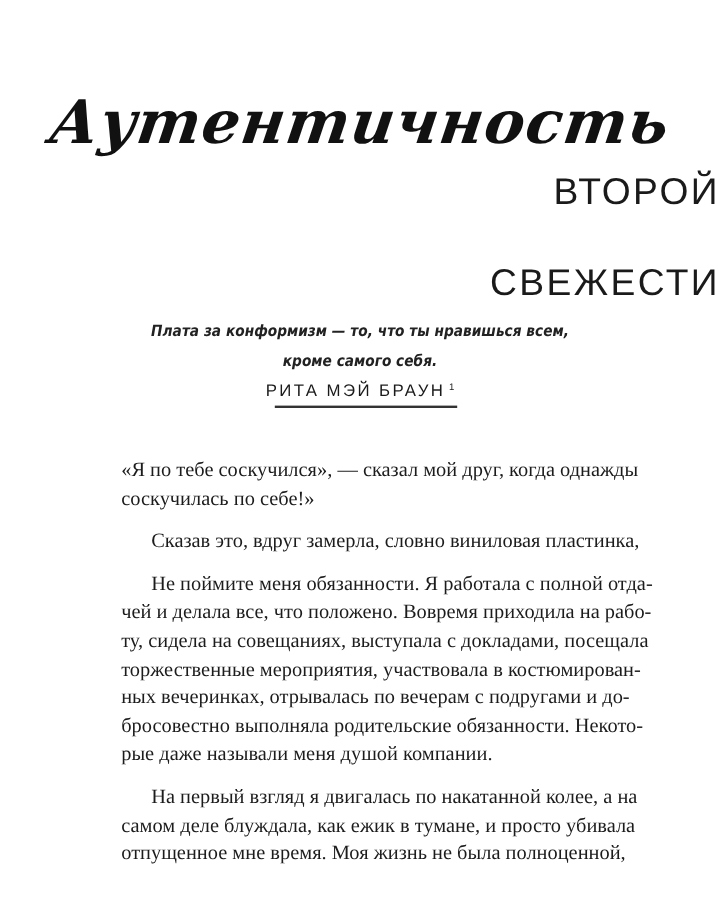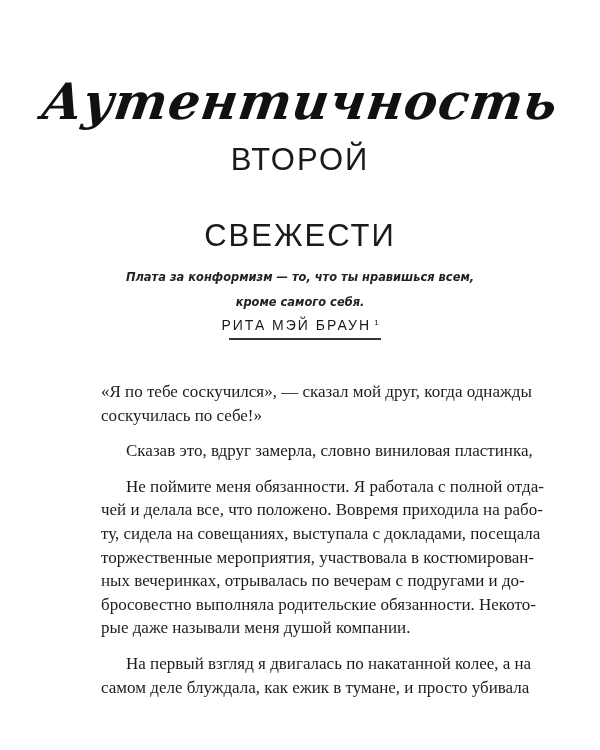--- a/index.html
+++ b/index.html
@@ -31,21 +31,21 @@
       font-size: 50px;
       letter-spacing: 1px;
       color: #111;
       transform: skewX(-8deg);
       line-height: 60px;
     }
     .subtitle-line {
       position: absolute;
       left: 0;
       width: 600px;
-      text-align: center;
+      text-align: right;
       font-family: "Liberation Sans", sans-serif;
       font-size: 31px;
       letter-spacing: 2px;
       color: #1a1a1a;
       line-height: 36px;
     }
     .subtitle-1 { top: 142px; }
     .subtitle-2 { top: 188px; margin-top: 30px; }
 
     .epigraph {
@@ -154,16 +154,17 @@
       <span class="line" style="text-indent:0">ту, сидела на совещаниях, выступала с докладами, посещала</span>
       <span class="line" style="text-indent:0">торжественные мероприятия, участвовала в костюмирован-</span>
       <span class="line" style="text-indent:0">ных вечеринках, отрывалась по вечерам с подругами и до-</span>
       <span class="line" style="text-indent:0">бросовестно выполняла родительские обязанности. Некото-</span>
       <span class="line last" style="text-indent:0">рые даже называли меня душой компании.</span>
     </p>
 
     <p class="indent">
       <span class="line">На первый взгляд я двигалась по накатанной колее, а на</span>
       <span class="line" style="text-indent:0">самом деле блуждала, как ежик в тумане, и просто убивала</span>
+      <span class="line" style="text-indent:0">отпущенное мне время. Моя жизнь не была полноценной,</span>
     </p>
 
   </div>
 </div>
 
 </body></html>

